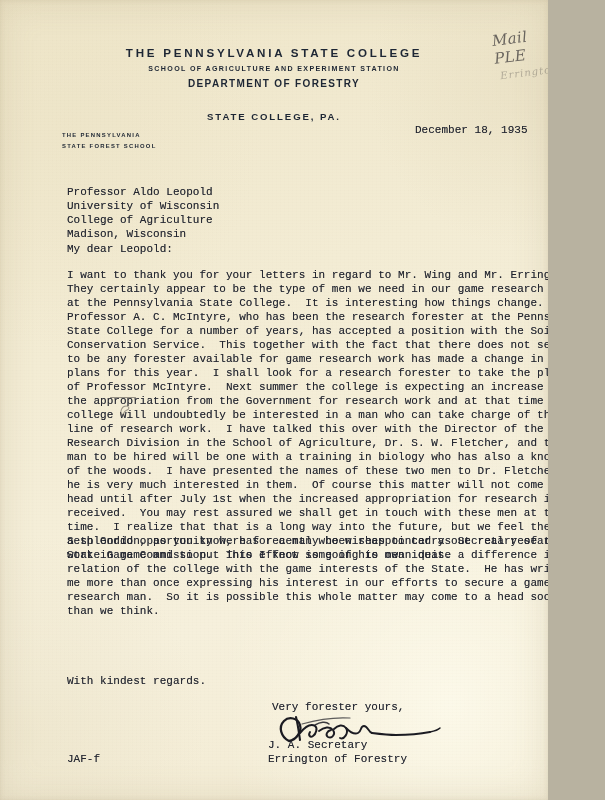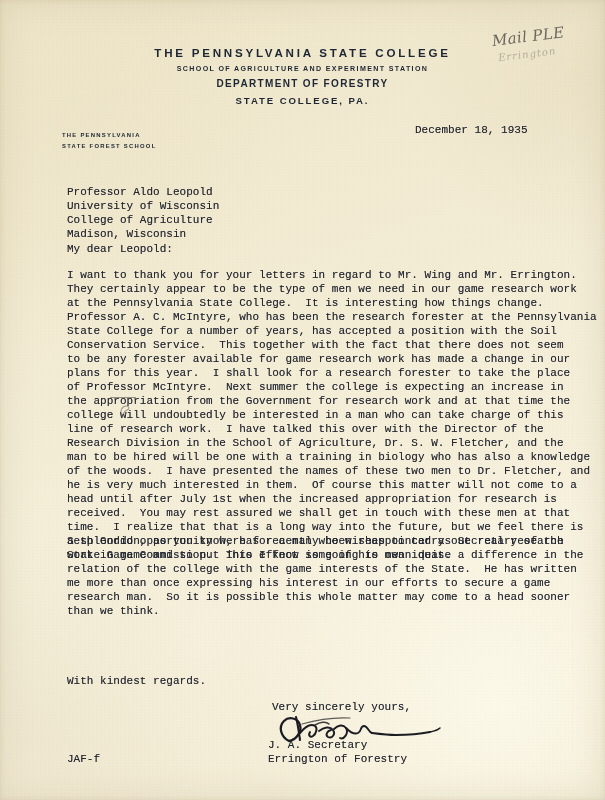--- a/index.html
+++ b/index.html
@@ -2,21 +2,21 @@
 <html><head>
 <meta charset="utf-8">
 <style>
   html, body {
     margin: 0;
     padding: 0;
     background: #b8b2a0;
   }
   .page {
     position: relative;
-    width: 605px;
+    width: 548px;
     height: 800px;
     overflow: hidden;
     background: #f2ead0;
     background-image:
       radial-gradient(ellipse 60% 45% at 82% 88%, rgba(255,253,240,0.75) 0%, rgba(255,253,240,0) 70%),
       radial-gradient(ellipse 50% 40% at 12% 15%, rgba(236,227,198,0.55) 0%, rgba(236,227,198,0) 72%),
       radial-gradient(ellipse 40% 30% at 95% 10%, rgba(228,218,188,0.5) 0%, rgba(228,218,188,0) 70%),
       radial-gradient(ellipse 45% 35% at 5% 92%, rgba(230,221,192,0.45) 0%, rgba(230,221,192,0) 72%),
       linear-gradient(160deg, #eee5c8 0%, #f3ecd4 38%, #f6f0dc 70%, #f2ead1 100%);
     font-family: "Liberation Mono", "DejaVu Sans Mono", monospace;
@@ -50,21 +50,21 @@
   }
   .lh-line {
     font-family: "Liberation Sans", sans-serif;
     color: #1d2634;
     font-weight: bold;
     line-height: 1.0;
   }
   .lh-1 { font-size: 11.6px; letter-spacing: 2.75px; }
   .lh-2 { font-size: 7.1px;  letter-spacing: 1.35px; margin-top: 7px; }
   .lh-3 { font-size: 10px;  letter-spacing: 1.35px; margin-top: 6px; }
-  .lh-4 { font-size: 9.6px;  letter-spacing: 1.9px;  margin-top: 7px; }
+  .lh-4 { font-size: 9.6px;  letter-spacing: 1.9px;  margin-top: 23px; }
 
   
   .side-imprint {
     position: absolute;
     left: 62px;
     top: 130px;
     font-family: "Liberation Sans", sans-serif;
     font-weight: bold;
     font-size: 5.9px;
     letter-spacing: 1.25px;
@@ -225,21 +225,21 @@
 research man.  So it is possible this whole matter may come to a head sooner
 than we think.</div>
 
   <div class="pencil-underline"></div>
   <svg class="pencil-caret" viewBox="0 0 14 13">
     <path d="M2 11 C 1 7, 3 2, 7 2 C 10 2, 11 5, 8 6 C 5.5 7, 4 9, 5 12" fill="none" stroke="#55504a" stroke-width="1.05" stroke-linecap="round" opacity="0.75"></path>
   </svg>
 
   <div class="typed regards">With kindest regards.</div>
 
-  <div class="typed closing">Very sincerely yours,</div>
+  <div class="typed closing">Very forester yours,</div>
 
   <svg class="signature" viewBox="0 0 200 42">
     <g fill="none" stroke="#1b1b22" stroke-linecap="round" stroke-linejoin="round">
       <path d="M17 34 C 9 30, 6 20, 12 14 C 17 9, 26 11, 28 18 C 30 25, 24 33, 17 34 Z" stroke-width="2.3"></path>
       <path d="M24 10 C 26 18, 27 26, 28 33" stroke-width="2.1"></path>
       <path d="M28 26 C 33 20, 38 16, 43 19 C 46 21, 44 27, 41 29 C 38 31, 36 28, 38 25" stroke-width="2.0"></path>
       <path d="M43 18 C 48 15, 54 14, 57 17" stroke-width="1.5" opacity="0.85"></path>
       <path d="M47 24 C 52 20, 58 19, 61 23 C 64 27, 60 32, 56 30 C 53 28, 55 24, 59 23" stroke-width="1.9"></path>
       <path d="M62 22 C 66 18, 71 17, 74 21 C 77 26, 72 33, 68 31" stroke-width="1.9"></path>
       <path d="M74 21 C 78 25, 82 28, 86 26 C 90 24, 88 19, 92 19 C 96 19, 96 25, 100 26" stroke-width="1.9"></path>

